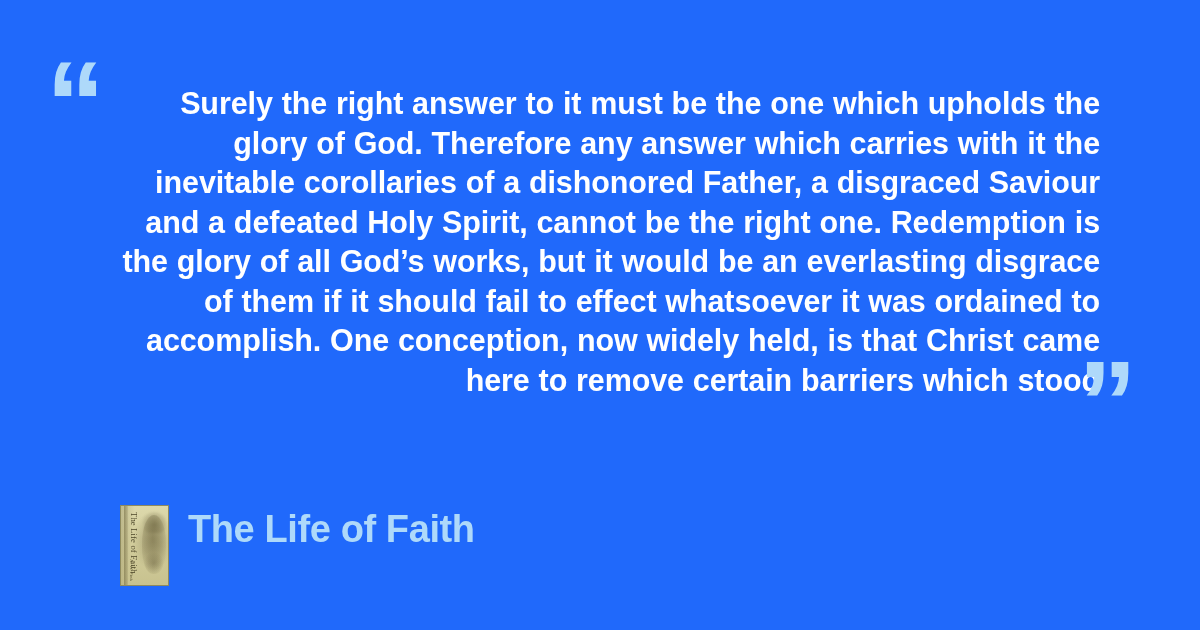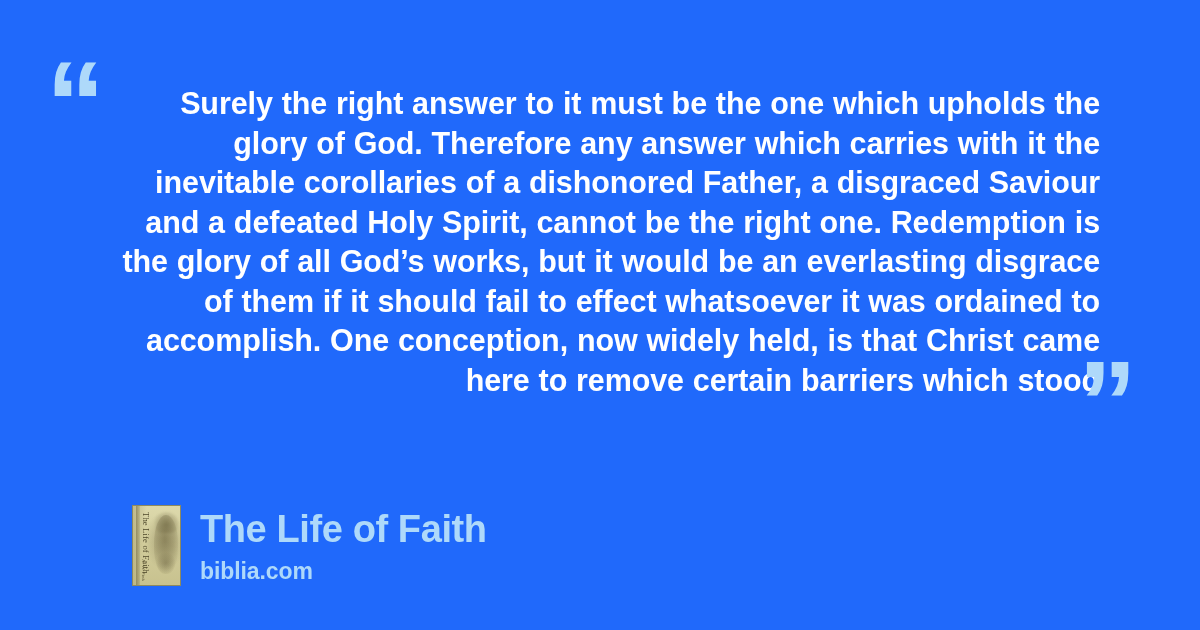--- a/index.html
+++ b/index.html
@@ -61,21 +61,21 @@
     font-weight: 700;
     font-size: 30.5px;
     line-height: 39.5px;
     letter-spacing: -0.1px;
     word-spacing: 0.5px;
   }
 
   
   .footer {
     position: absolute;
-    left: 132px;
+    left: 120px;
     top: 505px;
     display: flex;
     flex-direction: row;
     align-items: flex-start;
   }
 
   .cover {
     position: relative;
     width: 49px;
     height: 81px;
@@ -184,18 +184,17 @@
     <div class="cover">
       <div class="cover-spine"></div>
       <div class="cover-face"></div>
       <div class="cover-hair"></div>
       <div class="cover-title">The Life of Faith</div>
       <div class="cover-author">A. W. Pink</div>
     </div>
 
     <div class="footer-text">
       <div class="book-title">The Life of Faith</div>
-      <div class="site-name">biblia.com</div>
     </div>
 
   </div>
 
 </div>
 
 </body></html>

